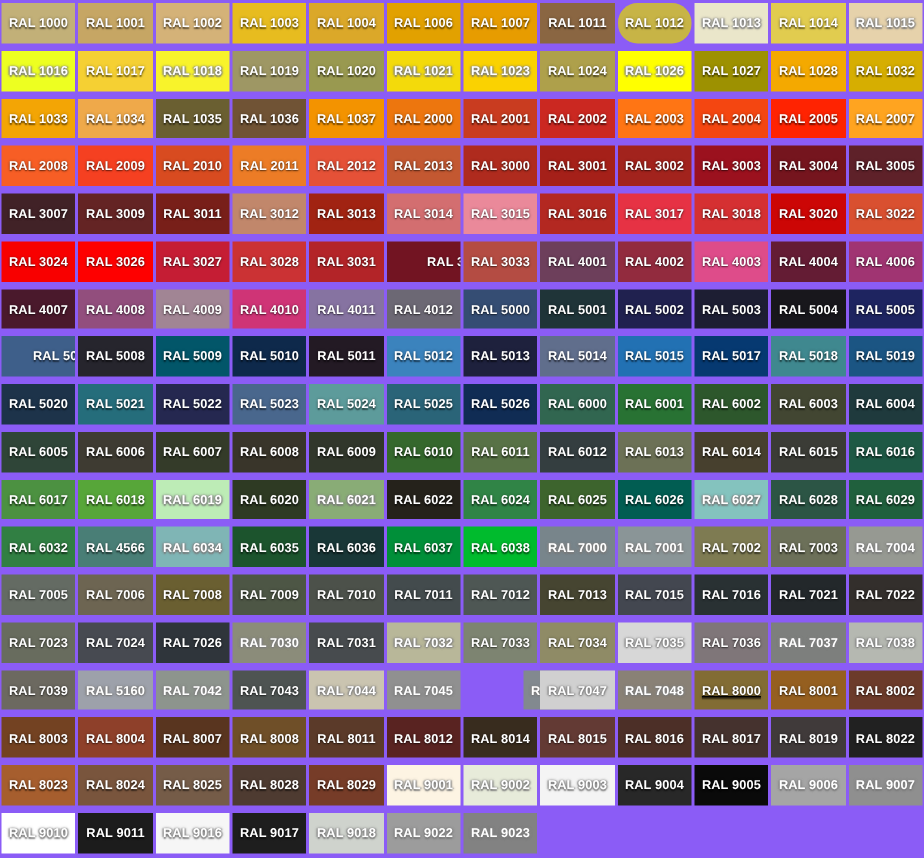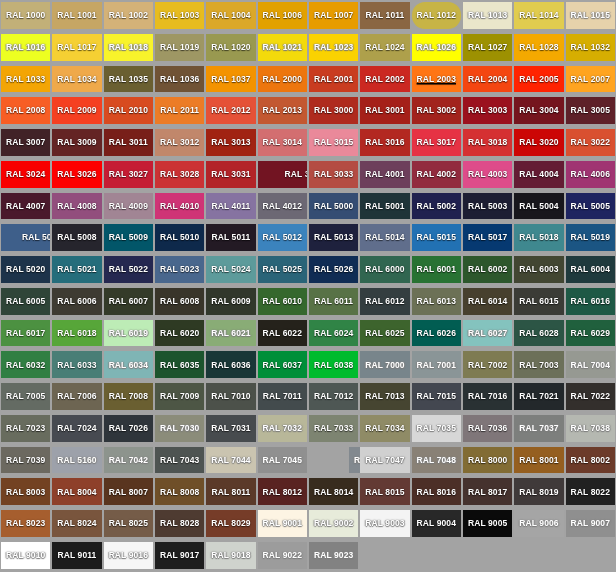--- a/index.html
+++ b/index.html
@@ -8,21 +8,21 @@
     margin: 0;
     padding: 0;
     background: #ffffff;
     font-family: "Liberation Sans", sans-serif;
   }
   #chart-root {
     width: 616px;
     height: 572px;
     position: relative;
     overflow: hidden;
-    background: #a3a3a3;
+    background: #8b5cf6;
     text-align: right;
   }
   .swatch-grid {
     display: grid;
     grid-template-columns: repeat(12, 51.33px);
     grid-auto-rows: 31.78px;
     gap: 0px;
     width: 616px;
   }
   .swatch-cell {
@@ -214,21 +214,21 @@
         <div class="swatch-chip" style="background: rgb(201, 60, 32);">
           <span class="swatch-label lbl-light">RAL 2001</span>
         </div>
       </div>
       <div class="swatch-cell">
         <div class="swatch-chip" style="background: rgb(203, 40, 33);">
           <span class="swatch-label lbl-light">RAL 2002</span>
         </div>
       </div>
       <div class="swatch-cell">
-        <div class="swatch-chip" style="background: rgb(255, 117, 20); text-decoration: underline;">
+        <div class="swatch-chip" style="background: rgb(255, 117, 20);">
           <span class="swatch-label lbl-light">RAL 2003</span>
         </div>
       </div>
       <div class="swatch-cell">
         <div class="swatch-chip" style="background: rgb(244, 70, 17);">
           <span class="swatch-label lbl-light">RAL 2004</span>
         </div>
       </div>
       <div class="swatch-cell">
         <div class="swatch-chip" style="background: rgb(255, 35, 1);">
@@ -720,21 +720,21 @@
           <span class="swatch-label lbl-light">RAL 6029</span>
         </div>
       </div>
       <div class="swatch-cell">
         <div class="swatch-chip" style="background: rgb(49, 127, 67);">
           <span class="swatch-label lbl-light">RAL 6032</span>
         </div>
       </div>
       <div class="swatch-cell">
         <div class="swatch-chip" style="background: rgb(73, 126, 118);">
-          <span class="swatch-label lbl-light">RAL 6033</span>
+          <span class="swatch-label lbl-light">RAL 4566</span>
         </div>
       </div>
       <div class="swatch-cell">
         <div class="swatch-chip" style="background: rgb(127, 181, 181);">
           <span class="swatch-label lbl-dark">RAL 6034</span>
         </div>
       </div>
       <div class="swatch-cell">
         <div class="swatch-chip" style="background: rgb(28, 84, 45);">
           <span class="swatch-label lbl-light">RAL 6035</span>
@@ -939,21 +939,21 @@
         <div class="swatch-chip" style="background: rgb(208, 208, 208);">
           <span class="swatch-label lbl-dark">RAL 7047</span>
         </div>
       </div>
       <div class="swatch-cell">
         <div class="swatch-chip" style="background: rgb(137, 129, 118);">
           <span class="swatch-label lbl-dark">RAL 7048</span>
         </div>
       </div>
       <div class="swatch-cell">
-        <div class="swatch-chip" style="background: rgb(130, 108, 52);">
+        <div class="swatch-chip" style="background: rgb(130, 108, 52); text-decoration: underline;">
           <span class="swatch-label lbl-light">RAL 8000</span>
         </div>
       </div>
       <div class="swatch-cell">
         <div class="swatch-chip" style="background: rgb(149, 95, 32);">
           <span class="swatch-label lbl-light">RAL 8001</span>
         </div>
       </div>
       <div class="swatch-cell">
         <div class="swatch-chip" style="background: rgb(108, 59, 42);">

